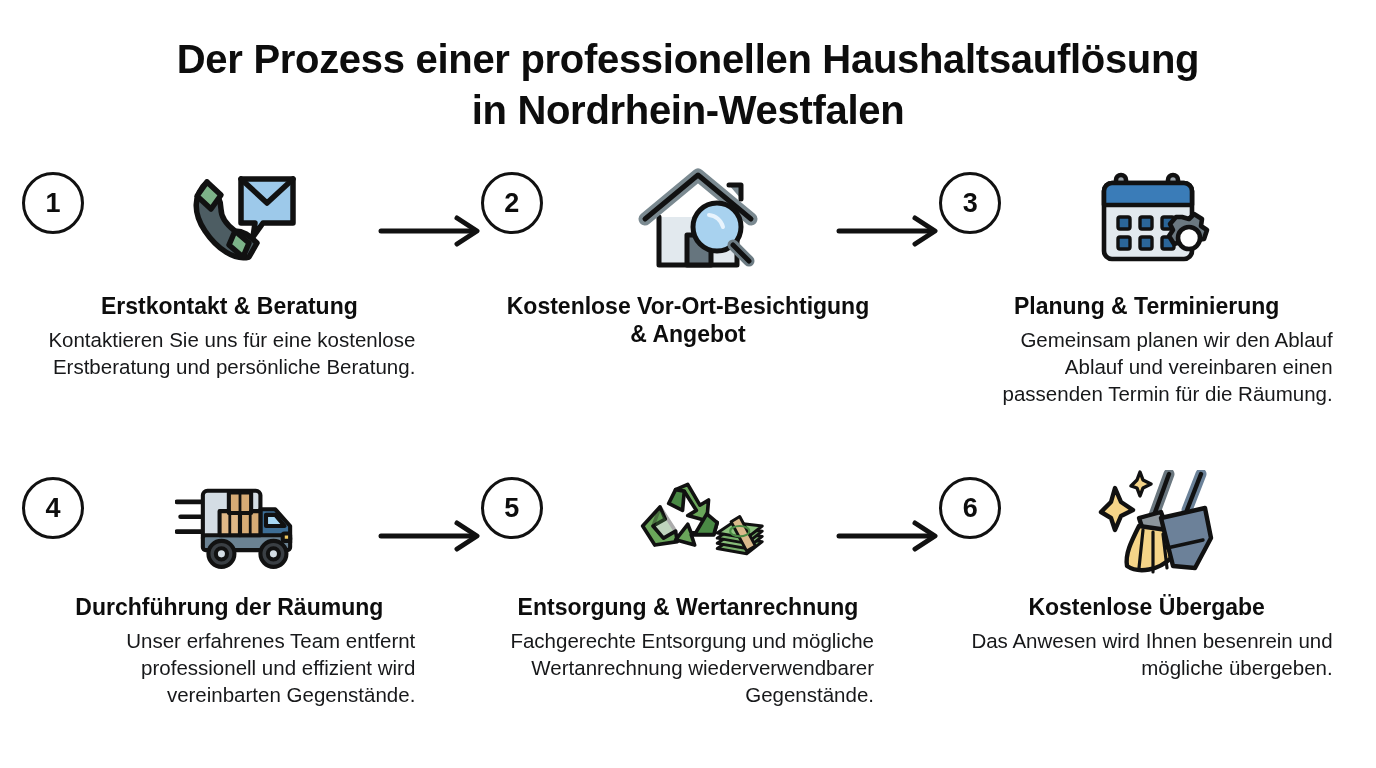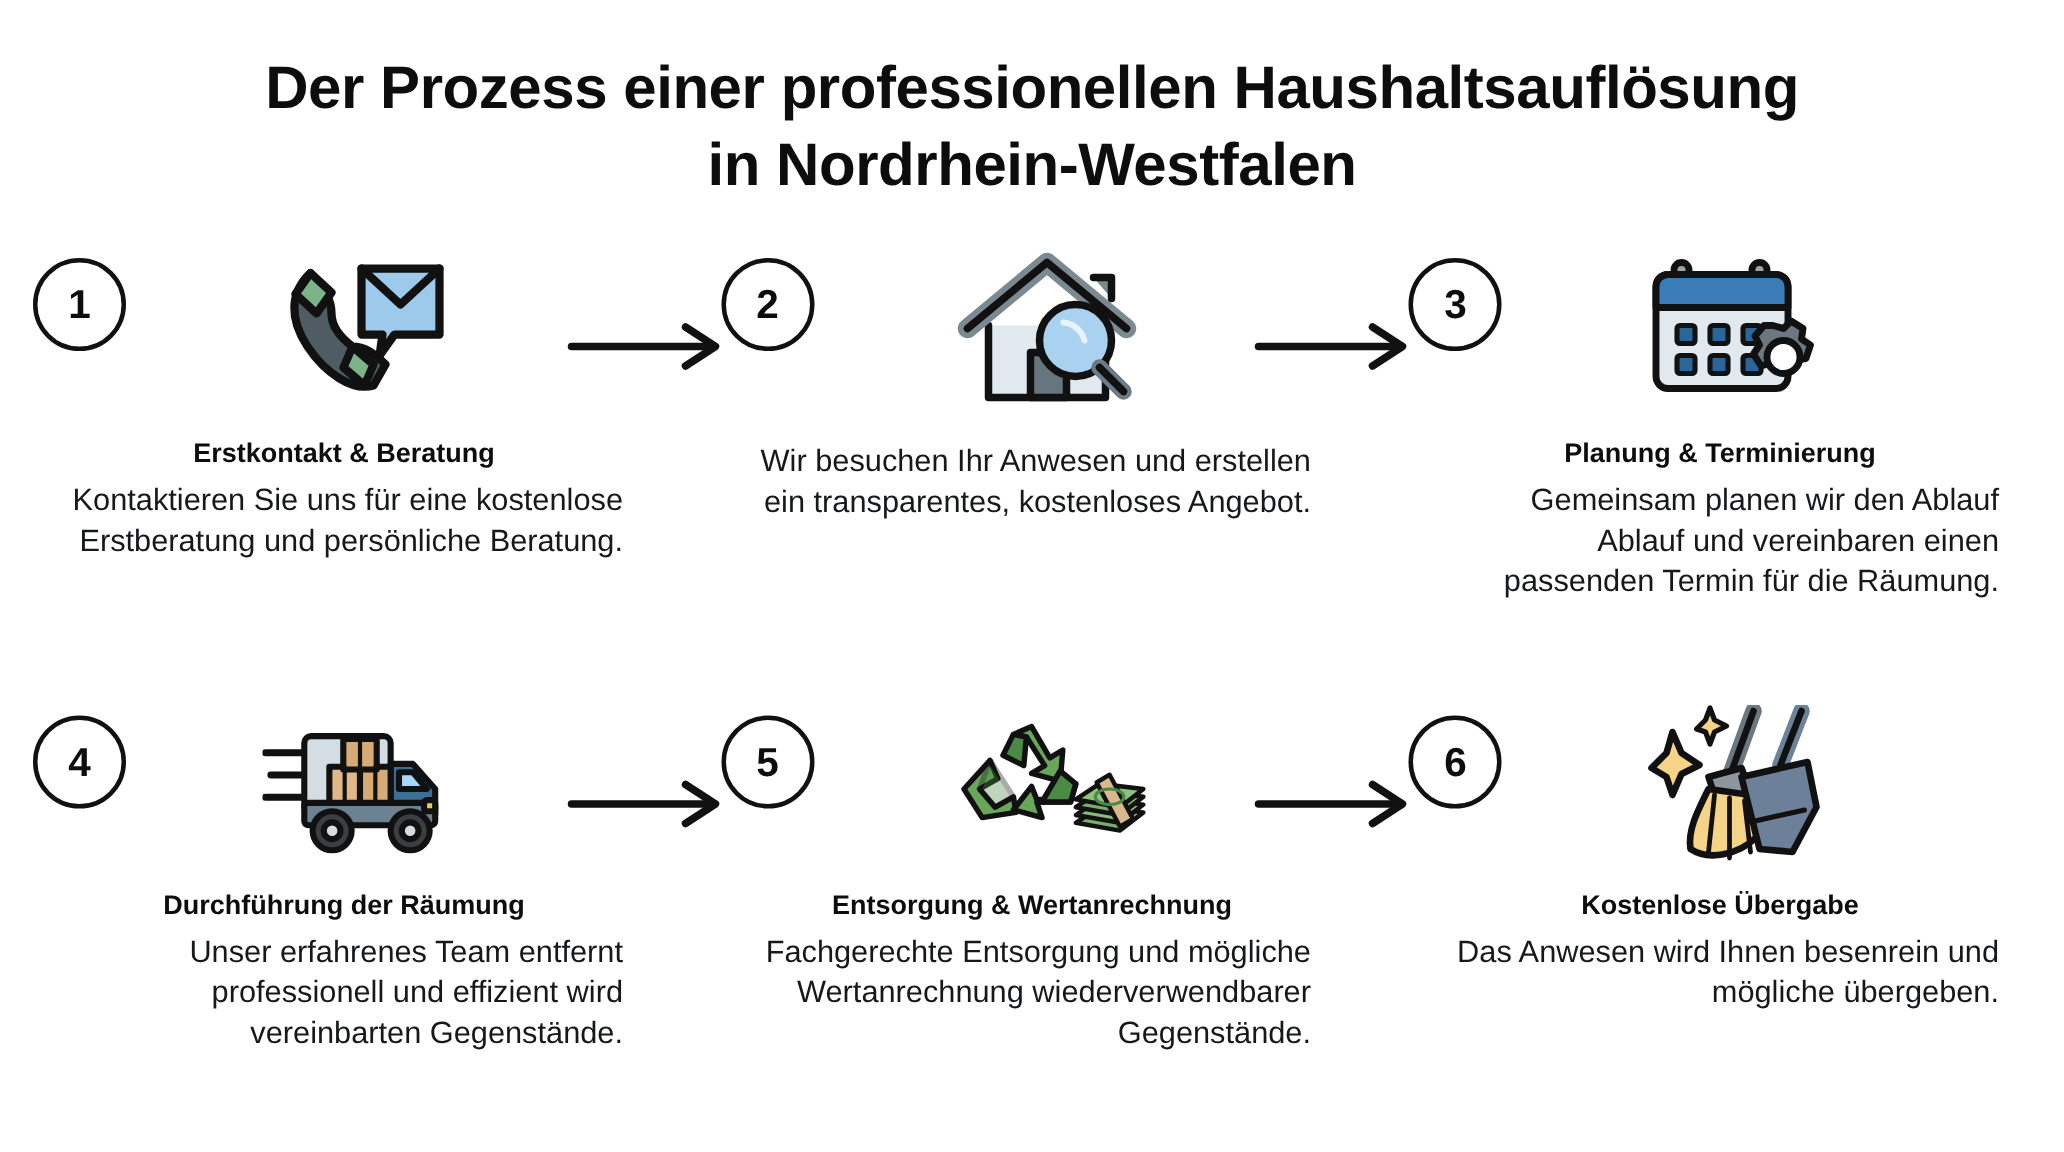--- a/index.html
+++ b/index.html
@@ -94,21 +94,21 @@
   .arrow {
     position: absolute;
     right: -38px;
     top: 56px;
     width: 120px;
     height: 34px;
     pointer-events: none;
   }
 
   .step-title {
-    font-size: 18px;
+    font-size: 23px;
     font-weight: 700;
     color: #0d0d0d;
     line-height: 1.22;
     text-align: center;
     max-width: 370px;
     margin-top: 4px;
   }
   .step-desc {
     font-size: 20.5px;
     font-weight: 400;
@@ -173,21 +173,21 @@
               <path d="M96 80 L112 96" stroke-width="5" stroke="#111111"></path>
               <path d="M72 50 a16 16 0 0 1 14 12" fill="none" stroke="#e8f4fd" stroke-width="4"></path>
             </g>
           </svg>
         </div>
         <svg class="arrow" viewBox="0 0 120 34">
           <path d="M4 17 H96" stroke="#111111" stroke-width="5" stroke-linecap="round" fill="none"></path>
           <path d="M80 4 L100 17 L80 30" stroke="#111111" stroke-width="5" stroke-linecap="round" stroke-linejoin="round" fill="none"></path>
         </svg>
       </div>
-      <div class="step-desc">Wir besuchen Ihr Anwesen und erstellen ein transparentes, kostenloses Angebot.</div>
+      <div class="step-title">Kostenlose Vor-Ort-Besichtigung &amp; Angebot</div>
     </div>
 
     <div class="cell">
       <div class="icon-row">
         <div class="num-circle">3</div>
         <div class="icon-holder">
           <svg width="124" height="112" viewBox="0 0 124 112">
             <g stroke="#111111" stroke-width="4.6" stroke-linejoin="round" stroke-linecap="round">
               <rect x="20" y="10" width="10" height="22" rx="5" fill="#9aa4ab"></rect>
               <rect x="72" y="10" width="10" height="22" rx="5" fill="#9aa4ab"></rect>

